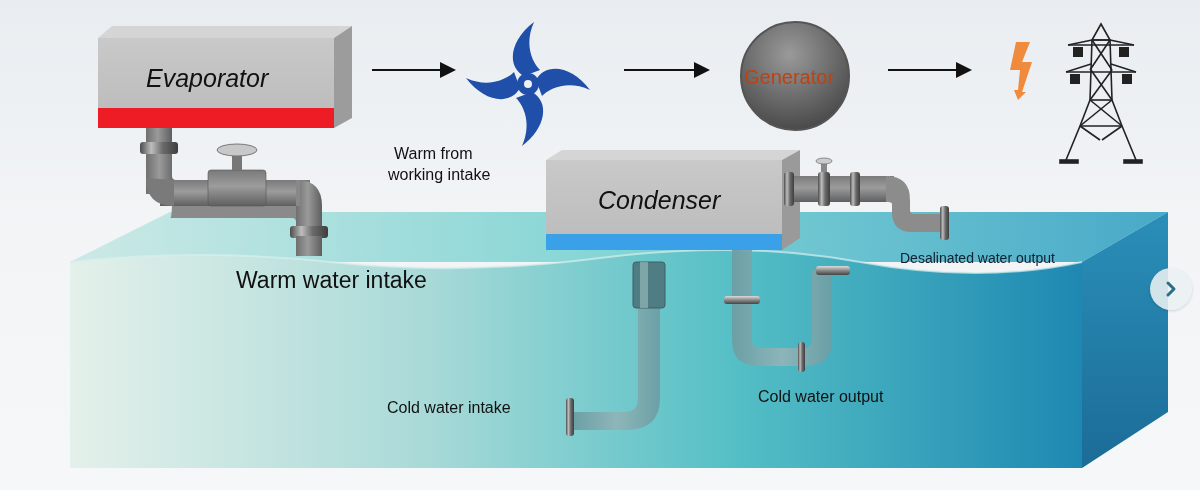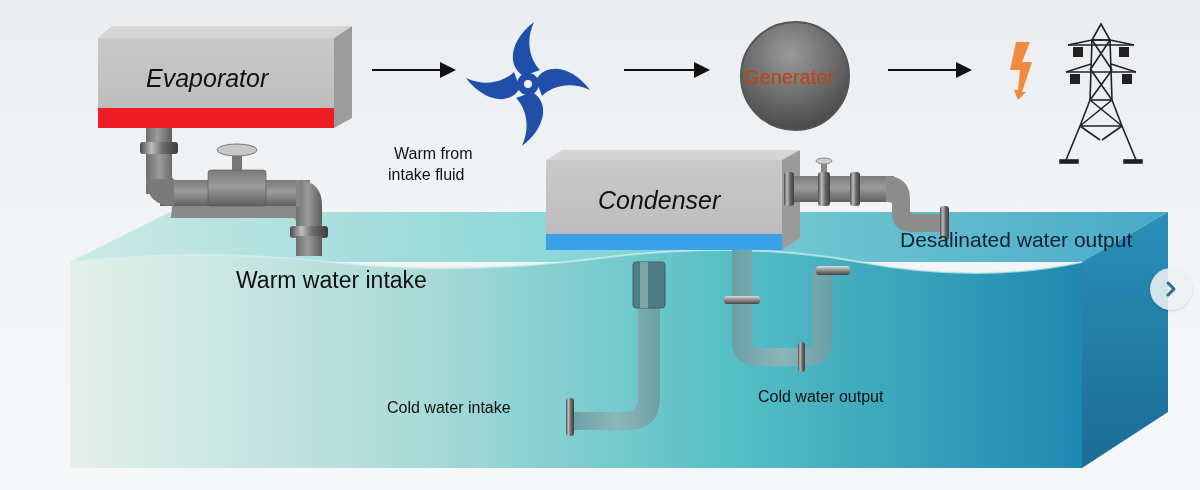--- a/index.html
+++ b/index.html
@@ -200,24 +200,24 @@
     <ellipse cx="824" cy="161" rx="8" ry="3" fill="#ccc" stroke="#777" stroke-width="0.8"></ellipse>
     <rect x="940" y="206" width="9" height="34" rx="3" fill="url(#flange)"></rect>
   </g>
 </svg>
 
 <div class="box-label" style="left:146px; top:64px;">Evaporator</div>
 <div class="box-label" style="left:598px; top:186px;">Condenser</div>
 <div class="gen-label" style="left:744px; top:66px;">Generator</div>
 
 <div class="lbl" style="left:394px; top:145px; font-size:16px;">Warm from</div>
-<div class="lbl" style="left:388px; top:166px; font-size:16px;">intake fluid</div>
+<div class="lbl" style="left:388px; top:166px; font-size:16px;">working intake</div>
 
 <div class="lbl" style="left:236px; top:267px; font-size:23px;">Warm water intake</div>
 <div class="lbl" style="left:387px; top:399px; font-size:16px;">Cold water intake</div>
 <div class="lbl" style="left:758px; top:388px; font-size:16px;">Cold water output</div>
-<div class="lbl" style="left:900px; top:228px; font-size:21px; color:#0f2030;">Desalinated water output</div>
+<div class="lbl" style="left:900px; top:250px; font-size:14px; color:#0f2030;">Desalinated water output</div>
 
 <div class="next-btn" aria-label="Next" title="Next">
   <svg width="18" height="18" viewBox="0 0 18 18">
     <polyline points="6,3 12,9 6,15" fill="none" stroke="#2a6f86" stroke-width="3" stroke-linecap="round" stroke-linejoin="round"></polyline>
   </svg>
 </div>
 
 </body></html>

